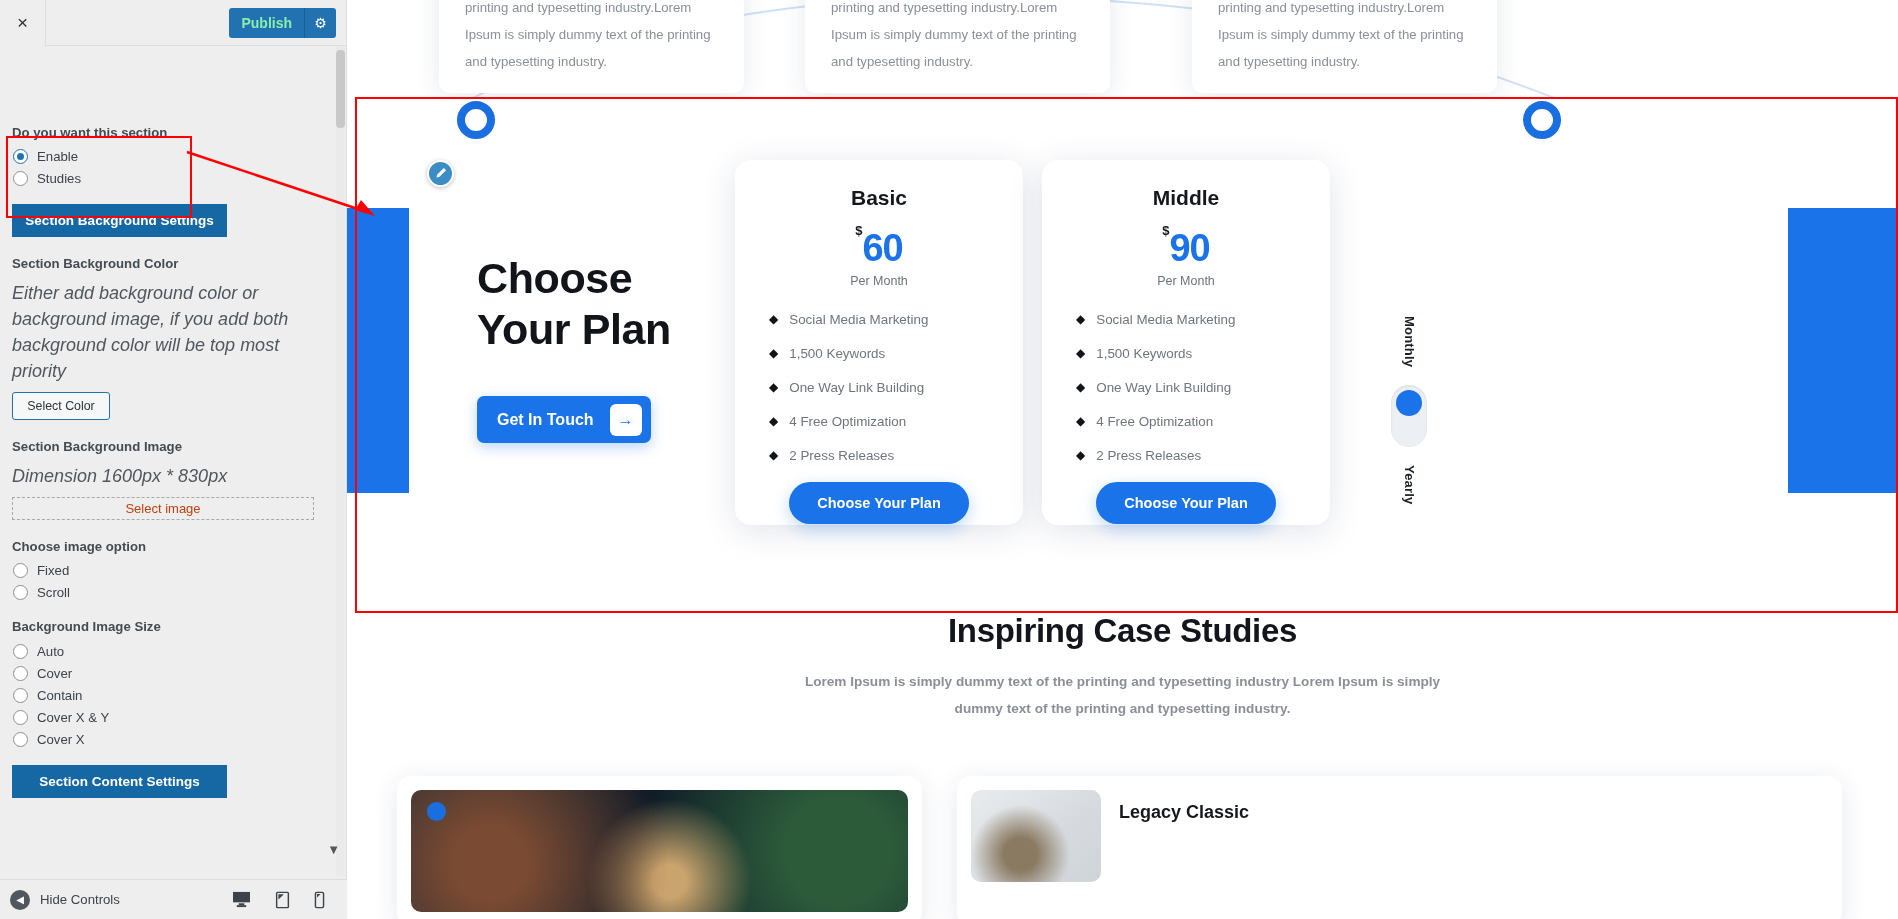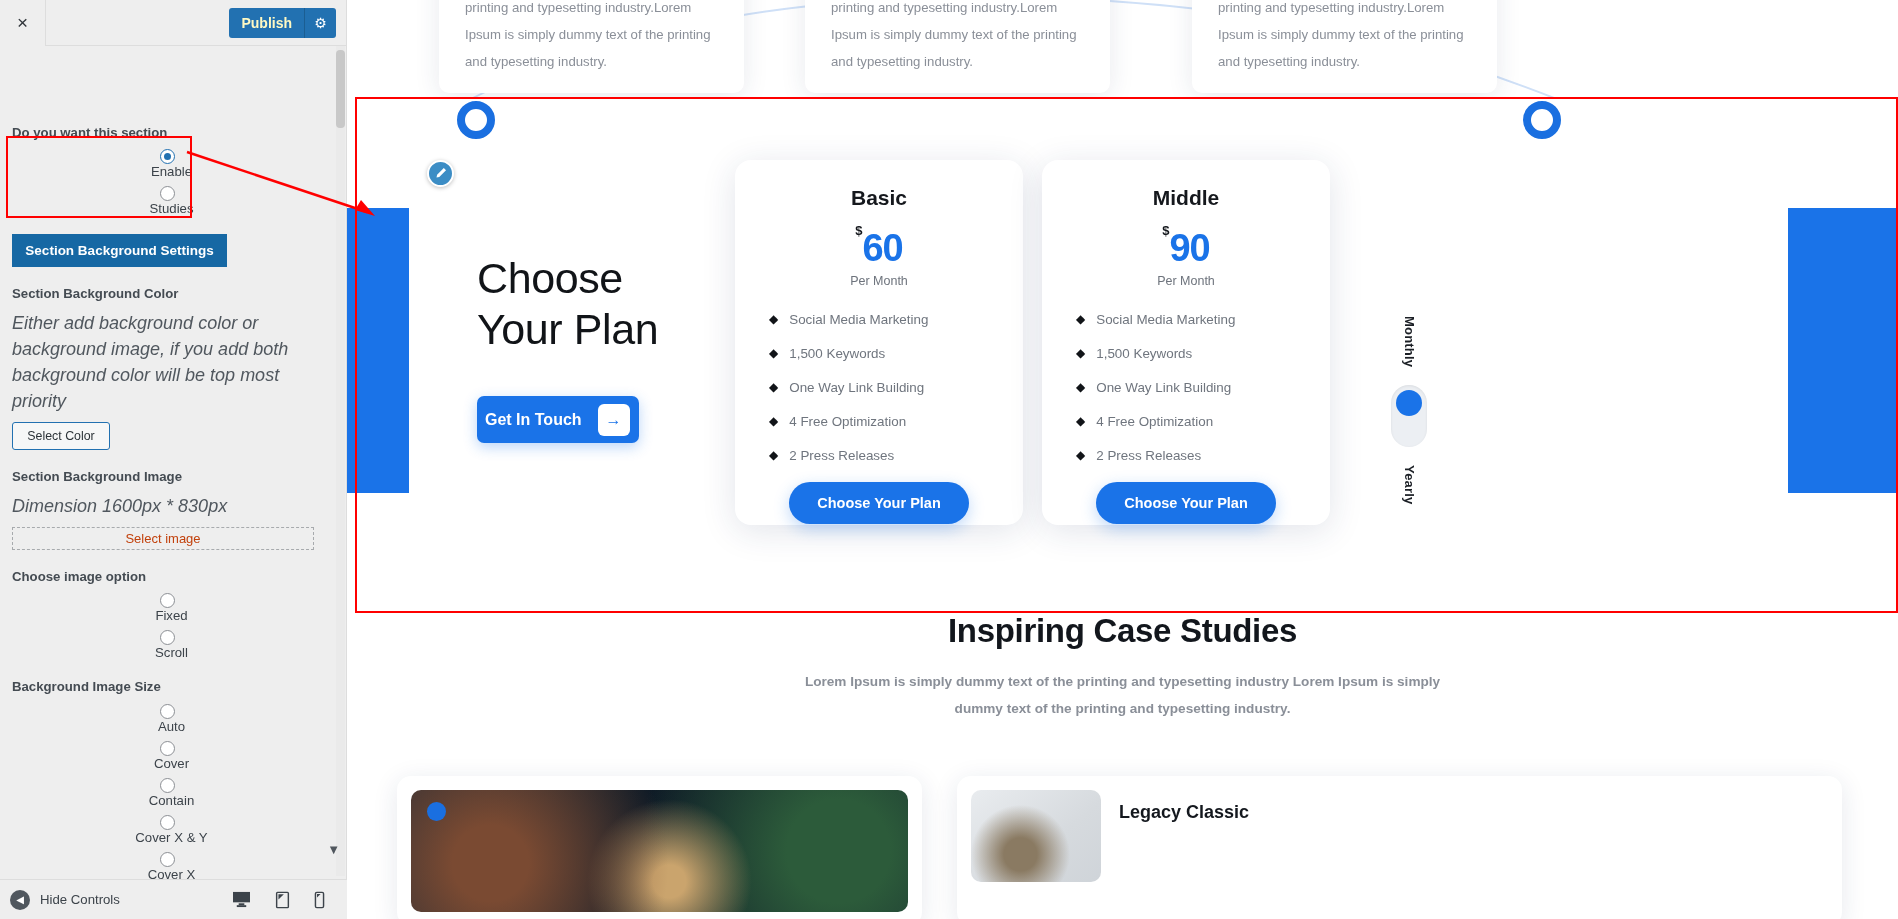--- a/index.html
+++ b/index.html
@@ -31,21 +31,21 @@
   }
   .cz-close {
     width: 46px; height: 46px;
     display: flex; align-items: center; justify-content: center;
     color: #32373c; font-size: 19px; cursor: pointer;
     border-right: 1px solid #dddddd;
     background: #eee;
   }
   .cz-publish-wrap { margin-left: auto; padding-right: 10px; display:flex; align-items:center; }
   .cz-publish {
-    background: #2271b1; color: #fef9c3;
+    background: #2271b1; color: #86efac;
     font-size: 14px; font-weight: 600;
     height: 30px; padding: 0 12px;
     border: none; border-radius: 3px 0 0 3px;
     display: flex; align-items: center; cursor: pointer;
   }
   .cz-publish-gear {
     background: #2271b1; color: #fff;
     height: 30px; width: 32px;
     border: none; border-left: 1px solid #1b5e92;
     border-radius: 0 3px 3px 0;
@@ -99,21 +99,20 @@
   }
   .cz-desc {
     font-size: 18px; color: #50575e; font-style: italic;
     line-height: 1.45; margin-bottom: 8px;
   }
   .cz-radio-row {
     display: flex; align-items: center;
     margin: 7px 0 7px 1px;
     font-size: 13.2px; color: #3c434a;
     cursor: pointer;
-    flex-direction: column;
   }
   .cz-radio {
     width: 15px; height: 15px; border-radius: 50%;
     border: 1px solid #8c8f94; background: #fff;
     margin-right: 9px; flex: 0 0 auto;
     position: relative;
   }
   .cz-radio.checked { border-color: #2271b1; }
   .cz-radio.checked::after {
     content: ""; position: absolute;
@@ -241,29 +240,29 @@
     display: flex; align-items: center; justify-content: center;
     color: #fff; font-size: 13px; cursor: pointer;
     z-index: 8;
   }
 
   .choose-block {
     position: absolute; left: 130px; top: 155px;
     width: 330px;
   }
   .choose-h {
-    font-size: 43px; font-weight: 400; color: #111418;
+    font-size: 43px; font-weight: 700; color: #111418;
     line-height: 1.18; letter-spacing: -0.4px;
   }
   .get-in-touch {
     margin-top: 42px;
     display: inline-flex; align-items: center;
     background: #1a73e8; color: #fff;
     border: none; border-radius: 7px;
-    height: 47px; padding: 0 9px 0 8px;
+    height: 47px; padding: 0 9px 0 20px;
     font-size: 16px; font-weight: 700;
     cursor: pointer;
     box-shadow: 0 4px 14px rgba(26,115,232,0.30);
   }
   .git-arrow {
     margin-left: 16px;
     width: 32px; height: 32px;
     background: #fff; border-radius: 6px;
     display: flex; align-items: center; justify-content: center;
     color: #1a73e8; font-size: 16px;

